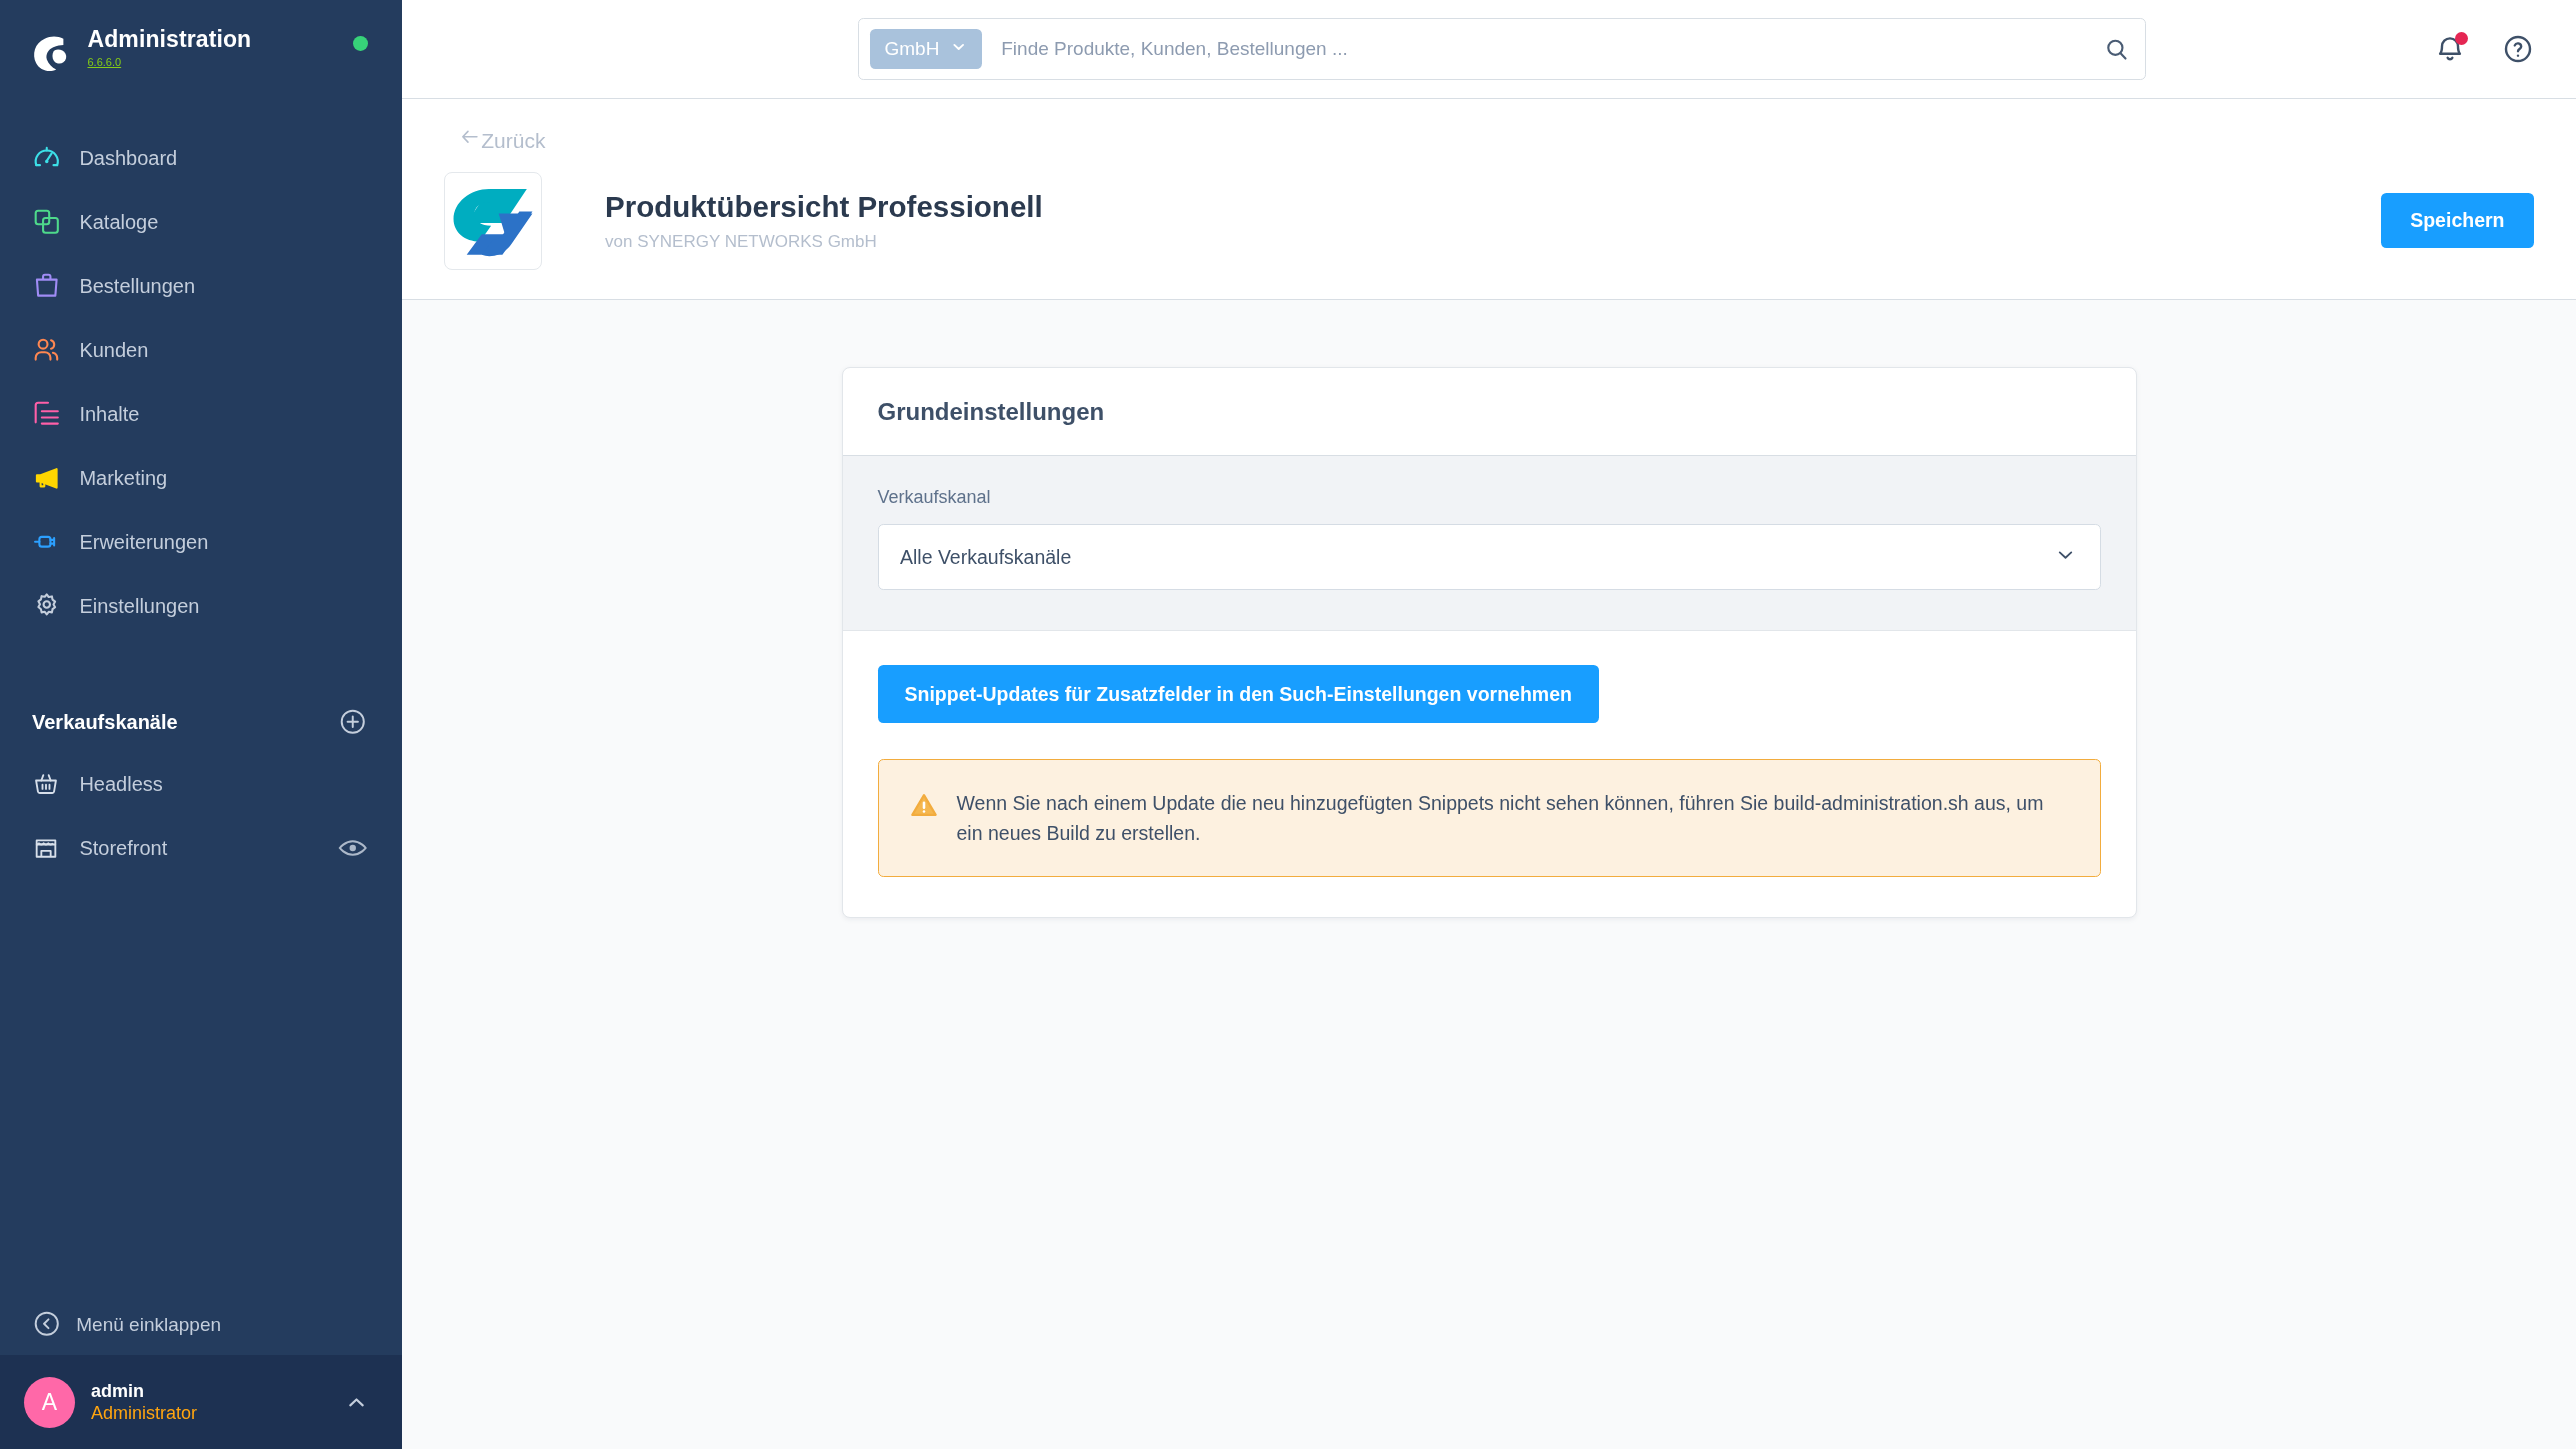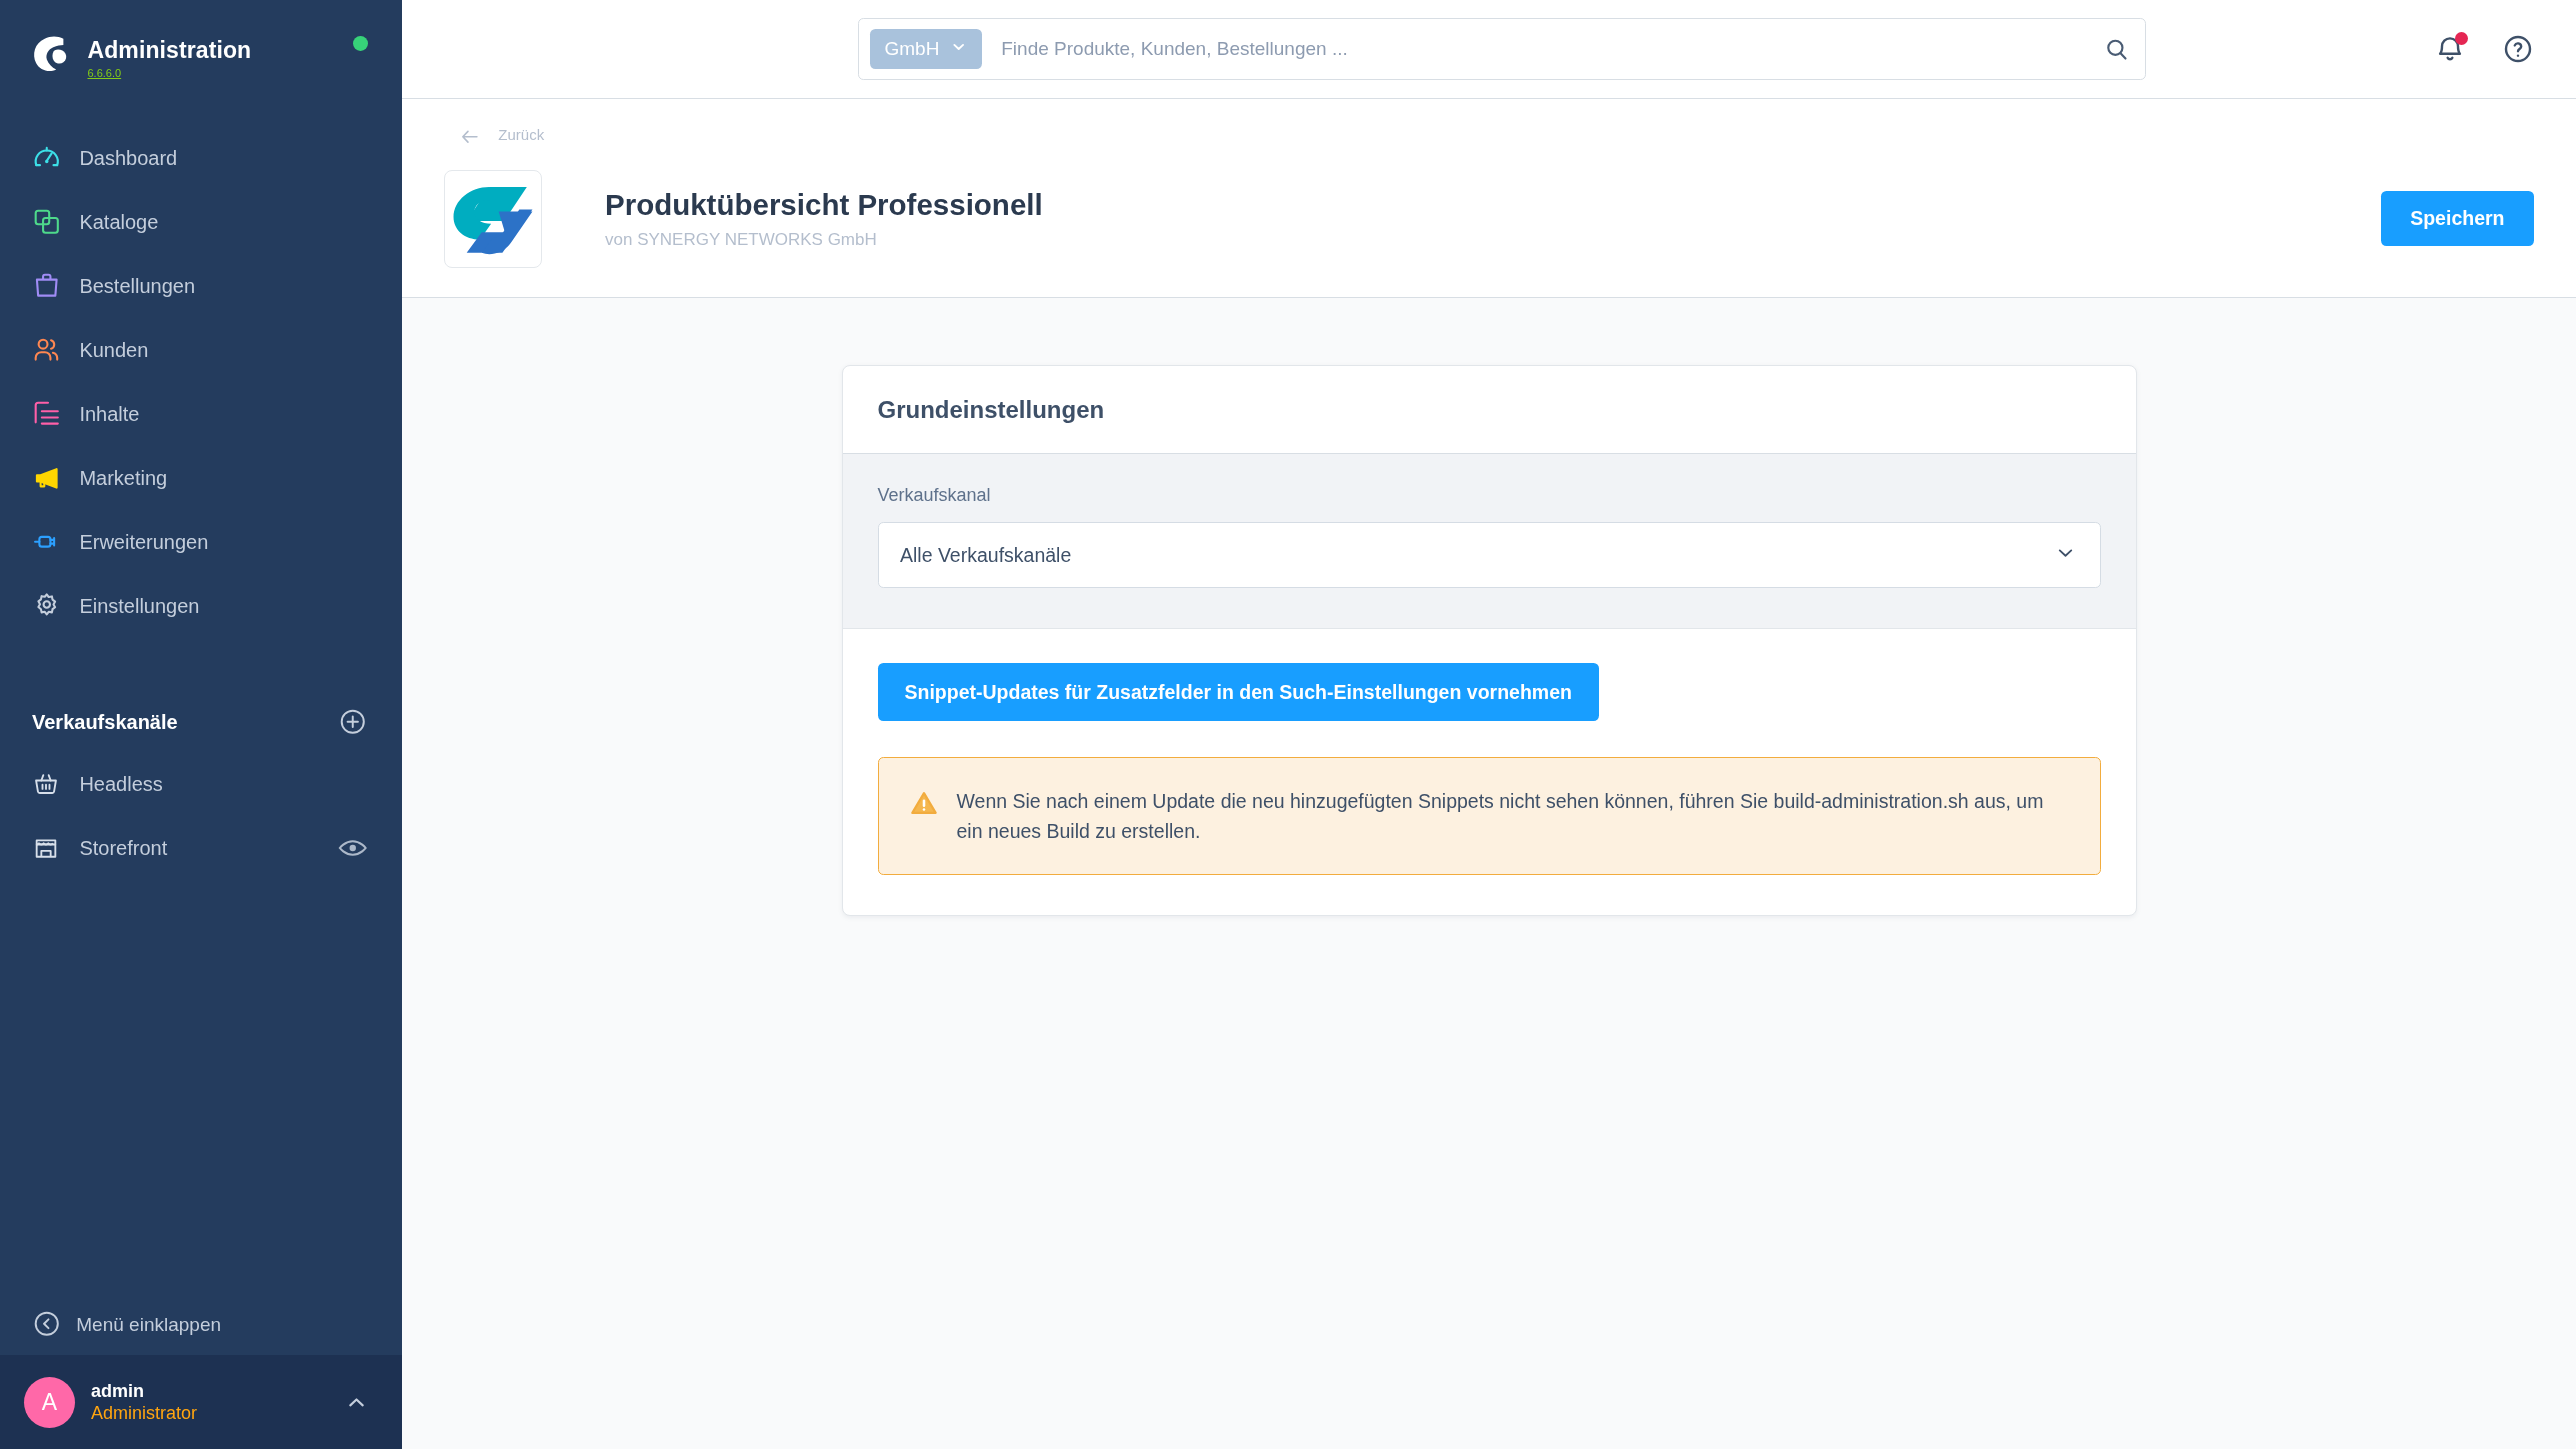--- a/index.html
+++ b/index.html
@@ -18,21 +18,21 @@
     display: flex; flex-direction: column;
     flex: 0 0 402px;
     position: relative;
   }
   .sb-head {
     display: flex; align-items: flex-start;
     padding: 27px 34px 0 25.5px;
     height: 99px;
   }
   .sb-logo { width: 46px; height: 46px; flex: 0 0 46px; margin-top: 2.7px; }
-  .sb-titlewrap { margin-left: 16px; flex: 1; margin-top: 11px; }
+  .sb-titlewrap { margin-left: 16px; flex: 1; }
   .sb-title { color: #fff; font-size: 23px; font-weight: bold; letter-spacing: 0.1px; line-height: 1.1; }
   .sb-version { color: #84cc16; font-size: 11px; margin-top: 4px; text-decoration: underline; }
   .sb-status { width: 14.8px; height: 14.8px; border-radius: 50%; background: #37D279; margin-top: 9.4px; flex: 0 0 14.8px; }
 
   .sb-nav { margin-top: 27px; }
   .sb-item {
     display: flex; align-items: center;
     height: 64px; padding: 0 35px 0 32px;
     cursor: pointer; position: relative;
   }
@@ -103,22 +103,22 @@
   .tb-badge {
     position: absolute; right: -2px; top: -1.3px; width: 13.4px; height: 13.4px;
     border-radius: 50%; background: #E52653;
   }
 
   .pagehead {
     background: #fff; border-bottom: 1.3px solid #D8DEE4;
     padding: 27px 42px 29.5px 42px; flex: 0 0 auto;
   }
   .backlink {
-    display: inline-flex; align-items: flex-start; gap: 18px;
-    color: #B4BECD; font-size: 15px; cursor: pointer; margin-left: 14.8px;
+    display: inline-flex; align-items: flex-end; gap: 1px;
+    color: #B4BECD; font-size: 21px; cursor: pointer; margin-left: 14.8px;
   }
   .headrow { display: flex; align-items: center; margin-top: 19px; gap: 36px; }
   .plugin-logo {
     width: 98px; height: 98px; background: #fff;
     border: 1.3px solid #E4E8EC; border-radius: 8px;
     display: flex; align-items: center; justify-content: center;
     flex: 0 0 98px; overflow: hidden;
   }
   .plugin-text { margin-left: 27px; flex: 1; }
   .plugin-title { font-size: 29.5px; font-weight: bold; color: #2B3A4F; line-height: 1.2; }

